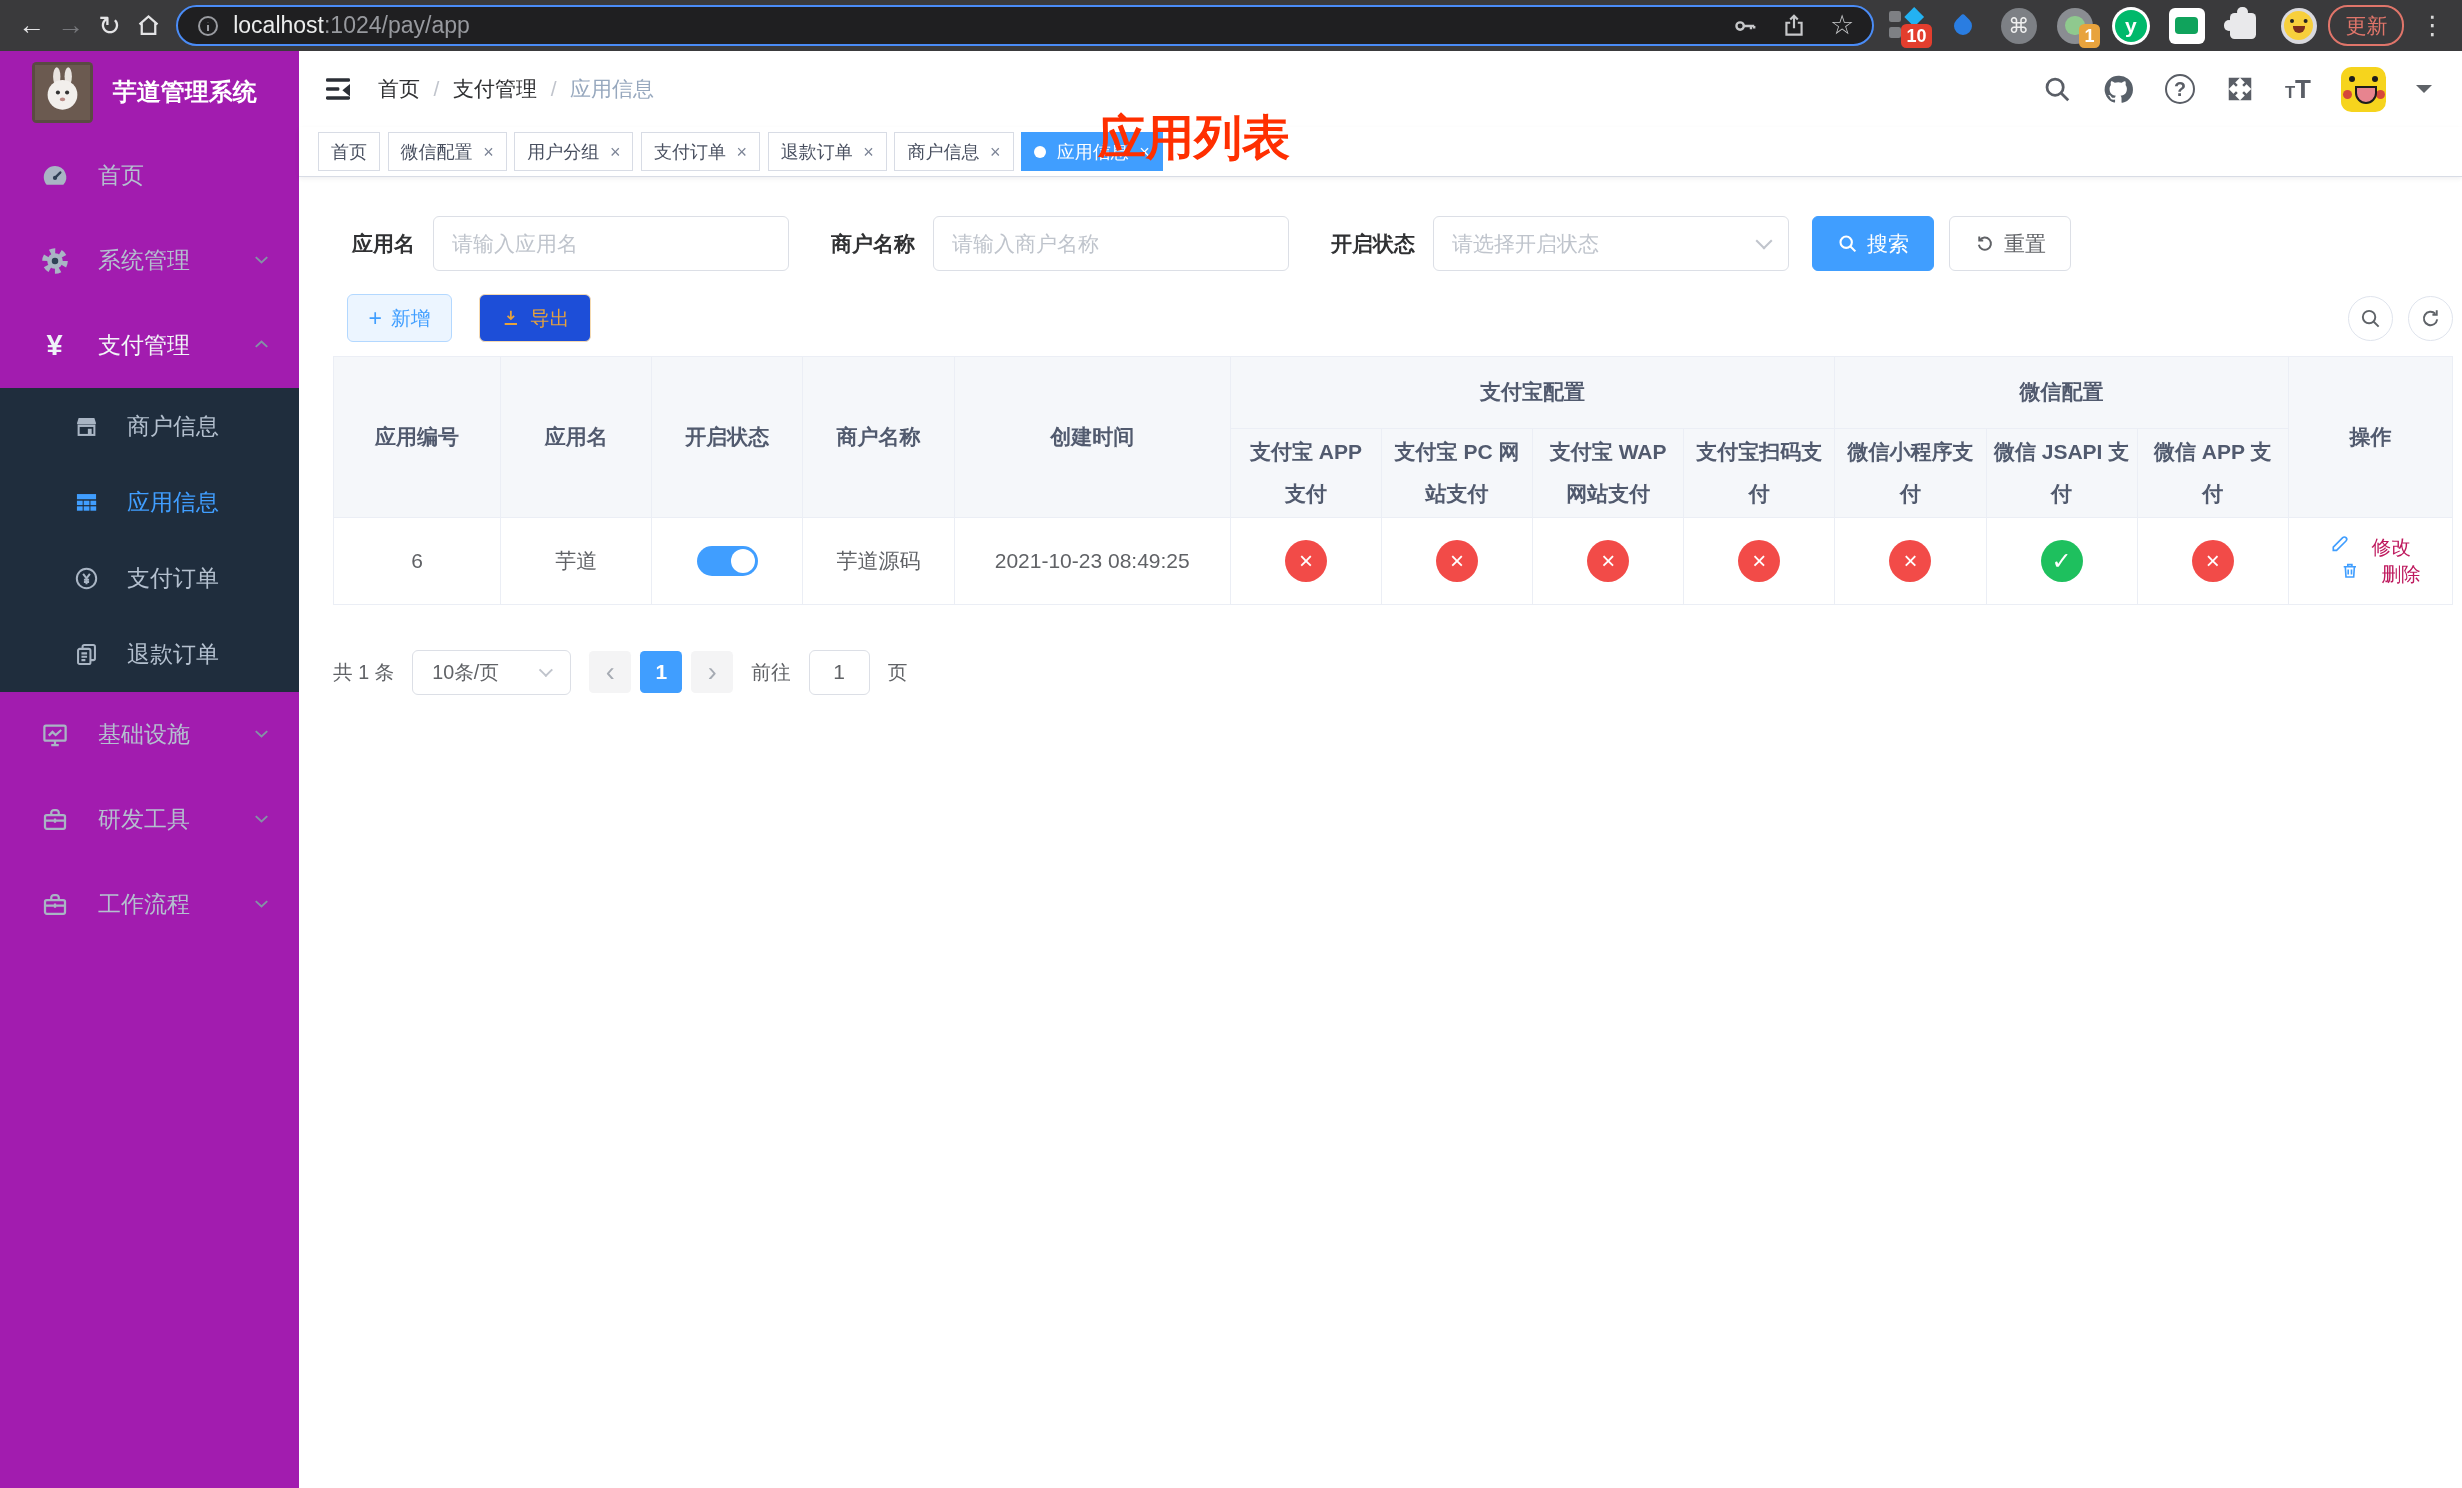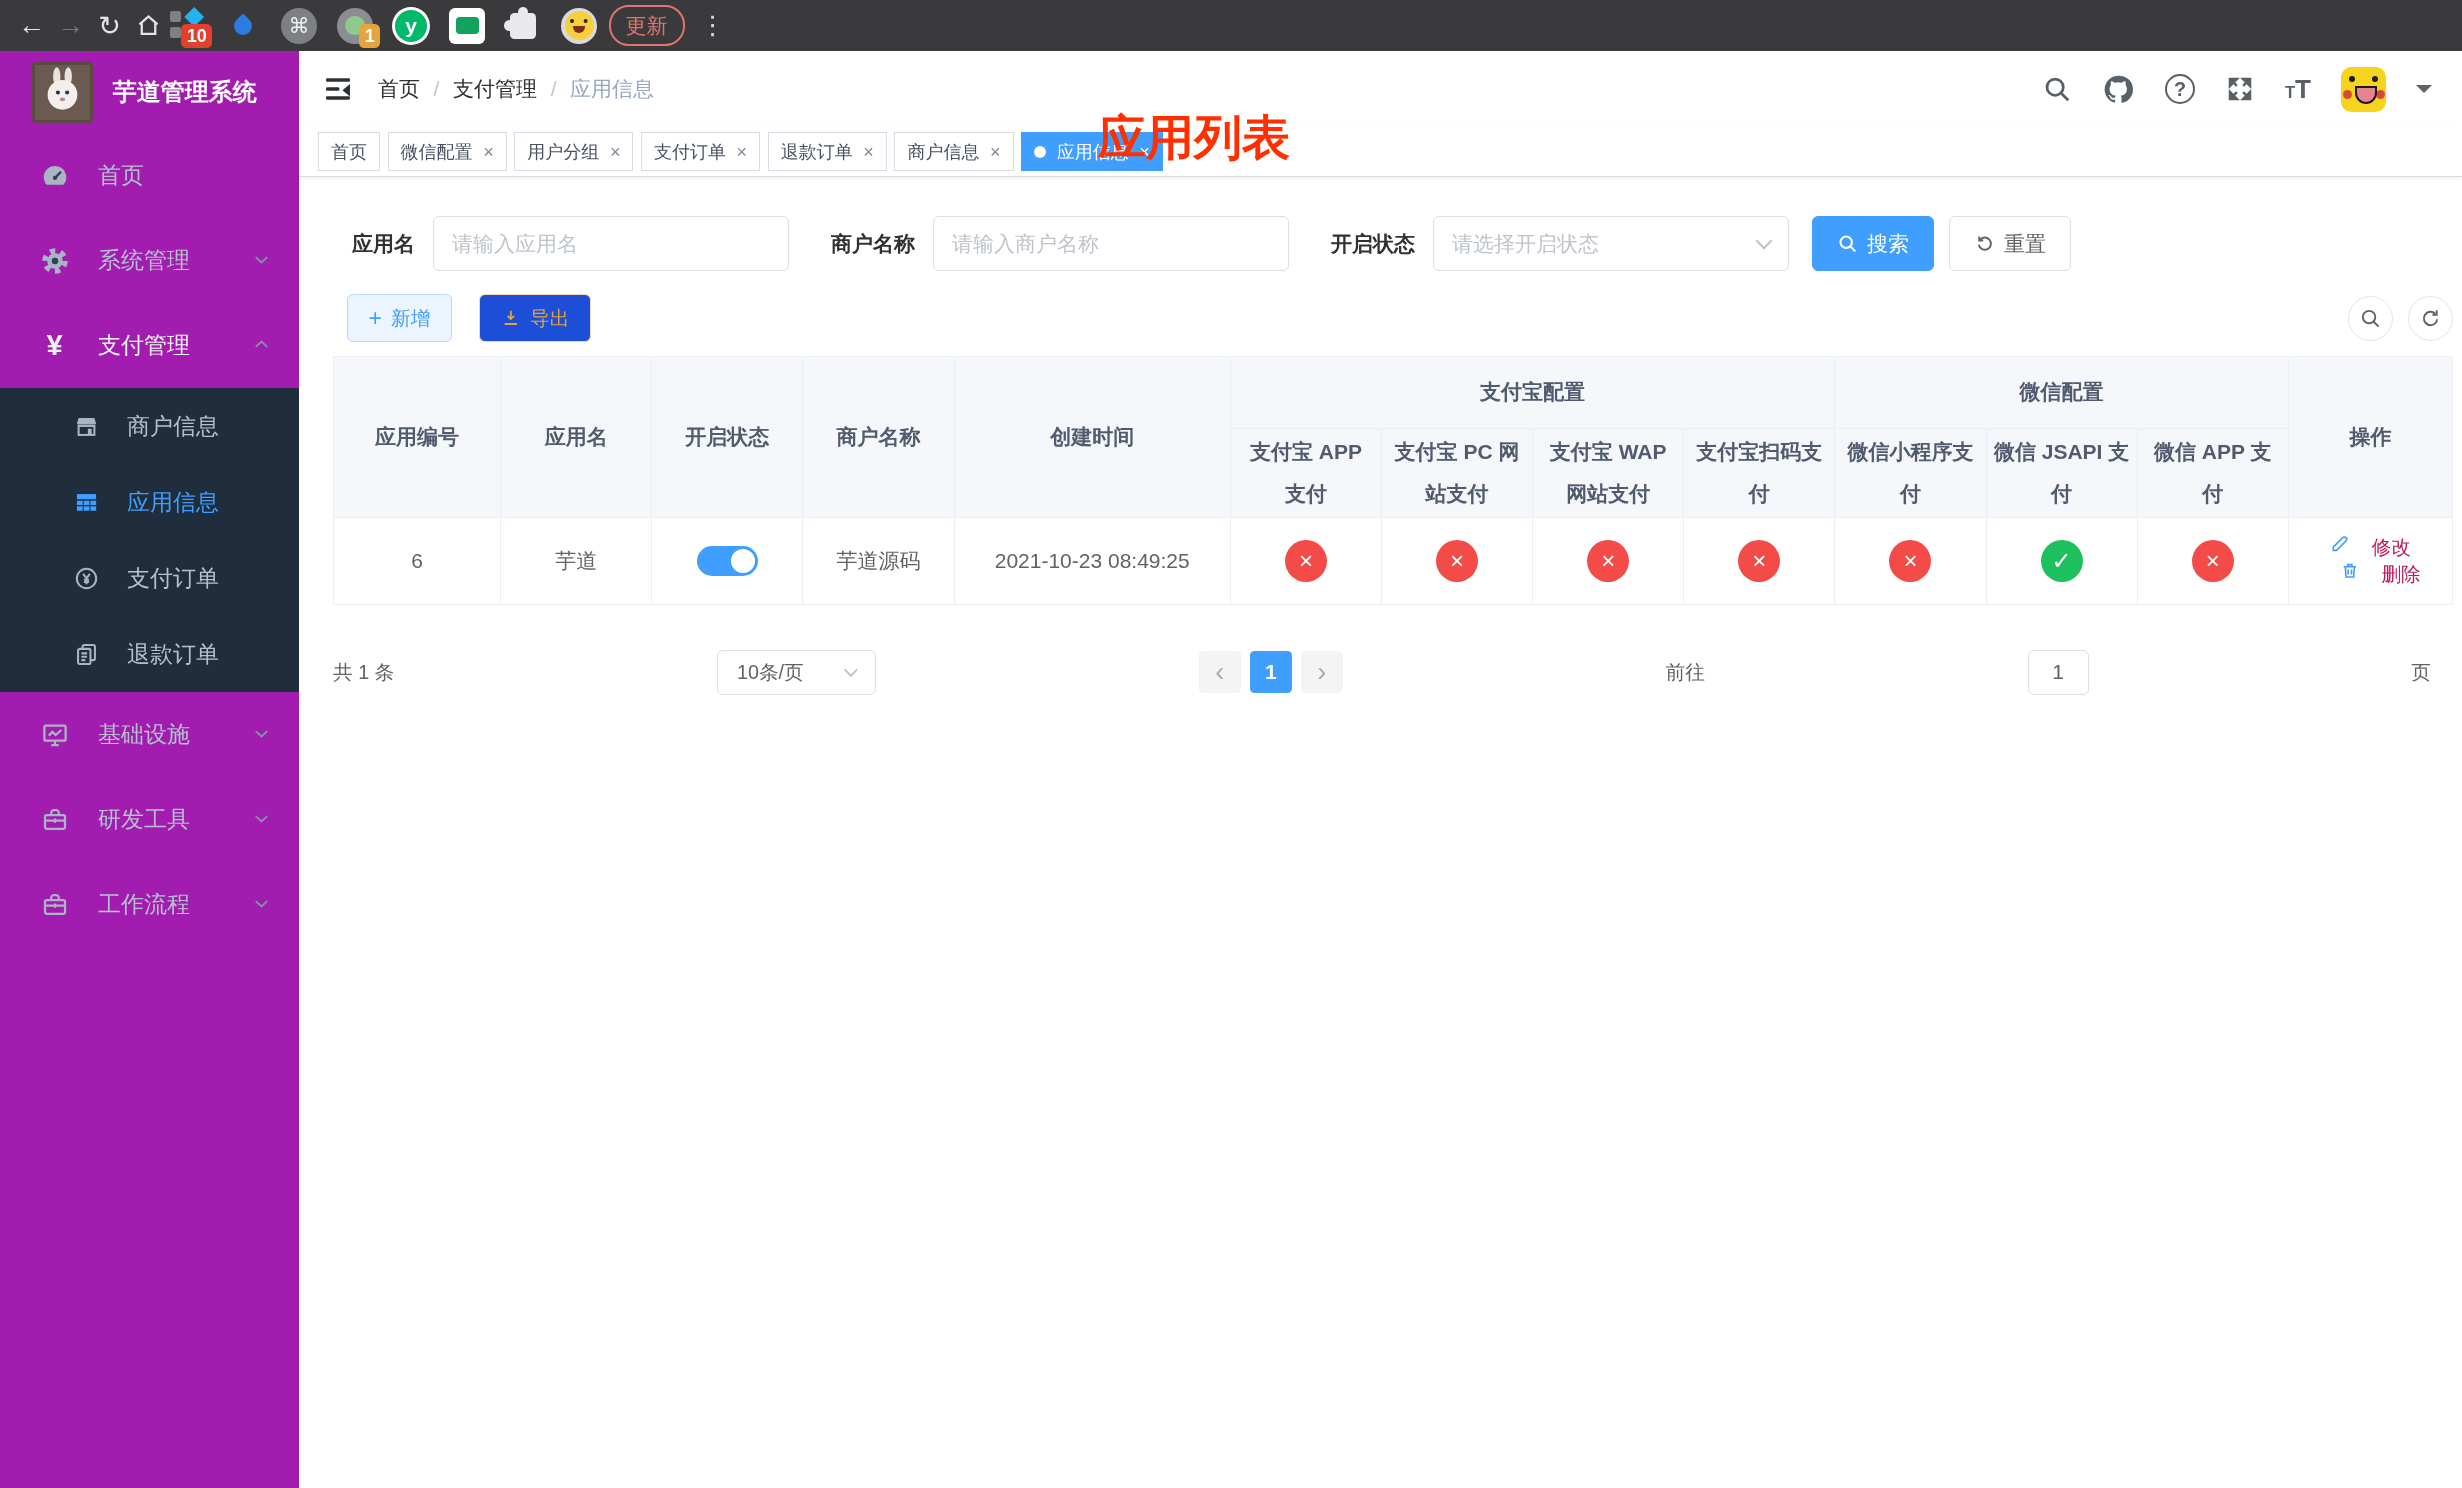--- a/index.html
+++ b/index.html
@@ -138,21 +138,21 @@
   .switch { display:inline-block; width:61px; height:30px; border-radius:15px; background:#409eff; position:relative; cursor:pointer; vertical-align:middle; }
   .switch .knob { position:absolute; top:3px; right:3px; width:24px; height:24px; border-radius:50%; background:#fff; }
   .scircle { display:inline-flex; width:42px; height:42px; border-radius:50%; align-items:center; justify-content:center;
              color:#fff; font-size:24px; line-height:1; }
   .scircle.fail { background:#f24b48; }
   .scircle.ok { background:#1ec05e; }
   .op-link { display:inline-flex; gap:22px; color:#be185d; font-size:19.7px; cursor:pointer; text-decoration:none; }
   .op-link + .op-link { margin-left:19.7px; }
 
   
-  .pagination { margin:45px 22px 0 0; display:flex; align-items:center; justify-content:space-between; gap:18px;
+  .pagination { margin:45px 22px 0 0; display:flex; align-items:center; justify-content:flex-start; gap:18px;
                 font-size:19.7px; color:#606266; }
   .pg-select { width:159px; height:45px; border:1.5px solid #dcdfe6; border-radius:6px; display:flex; align-items:center;
                padding:0 19px; color:#606266; cursor:pointer; }
   .pg-select .chev { width:9.8px; height:9.8px; }
   .pg-btn { width:42px; height:42px; border-radius:4.5px; background:#f4f4f5; color:#a6abb3; font-size:27px;
             display:flex; align-items:center; justify-content:center; cursor:pointer; }
   .pg-page { width:42px; height:42px; border-radius:4.5px; background:#409eff; color:#fff; font-size:21px; font-weight:700;
              display:flex; align-items:center; justify-content:center; cursor:pointer; }
   .pg-group { display:flex; gap:9px; align-items:center; }
   .pg-input { width:61px; height:45px; border:1.5px solid #dcdfe6; border-radius:6px; text-align:center;
@@ -164,20 +164,37 @@
 <div class="screen">
 
   <div class="browser-bar">
     <div class="nav-btn">←</div>
     <div class="nav-btn dim">→</div>
     <div class="nav-btn">↻</div>
     <div class="nav-btn">
       <svg width="27" height="27" viewBox="0 0 24 24" fill="none" stroke="#e4e4e6" stroke-width="2">
           <path d="M4 11l8-7 8 7M6 10v9.5h12V10"></path>
         </svg>
+    </div>
+    <div class="url-bar">
+      <svg class="url-info" width="24" height="24" viewBox="0 0 24 24" fill="none" stroke="#9a9ca1" stroke-width="2">
+          <circle cx="12" cy="12" r="9"></circle>
+          <path d="M12 8v.2M12 11v6"></path>
+        </svg>
+      <span class="url-text"><span class="url-host">localhost</span><span class="url-path">:1024/pay/app</span></span>
+      <span class="url-right">
+        <svg viewBox="0 0 24 24" fill="none" stroke="#c7c8ca" stroke-width="2.2">
+            <circle cx="7.5" cy="12" r="3.4"></circle>
+            <path d="M11 12h9.5M17.5 12v3M20.5 12v2.2"></path>
+          </svg>
+        <svg viewBox="0 0 24 24" fill="none" stroke="#c7c8ca" stroke-width="2">
+            <path d="M8.5 9H5v11h14V9h-3.5M12 14V3M8.5 6L12 2.5 15.5 6"></path>
+          </svg>
+        <span class="url-star">☆</span>
+      </span>
     </div>
     <div class="ext-strip">
       <div class="ext">
         <span class="sq" style="left:1.5px;top:4.5px;"></span>
         <span class="sq" style="left:1.5px;top:20.4px;"></span>
         <span class="diamond" style="right:4.5px;top:3px;"></span>
         <span class="badge">10</span>
       </div>
       <div class="ext">
           <span class="balloon"></span>

